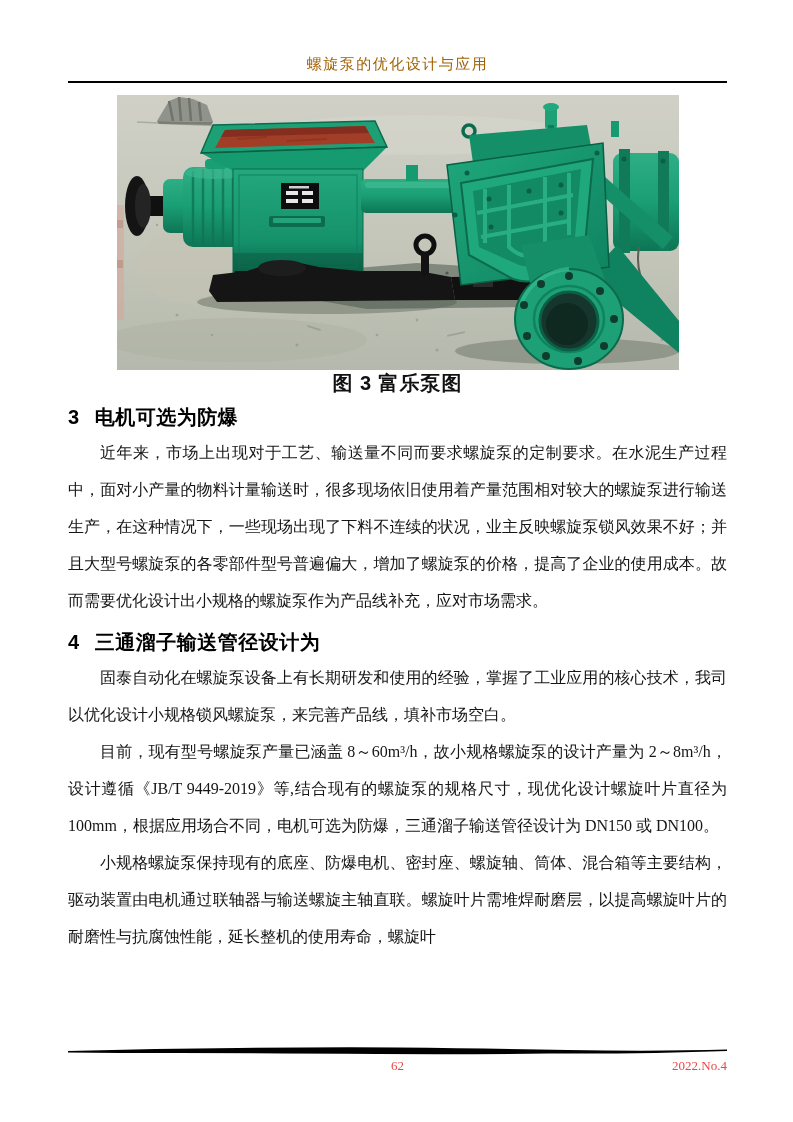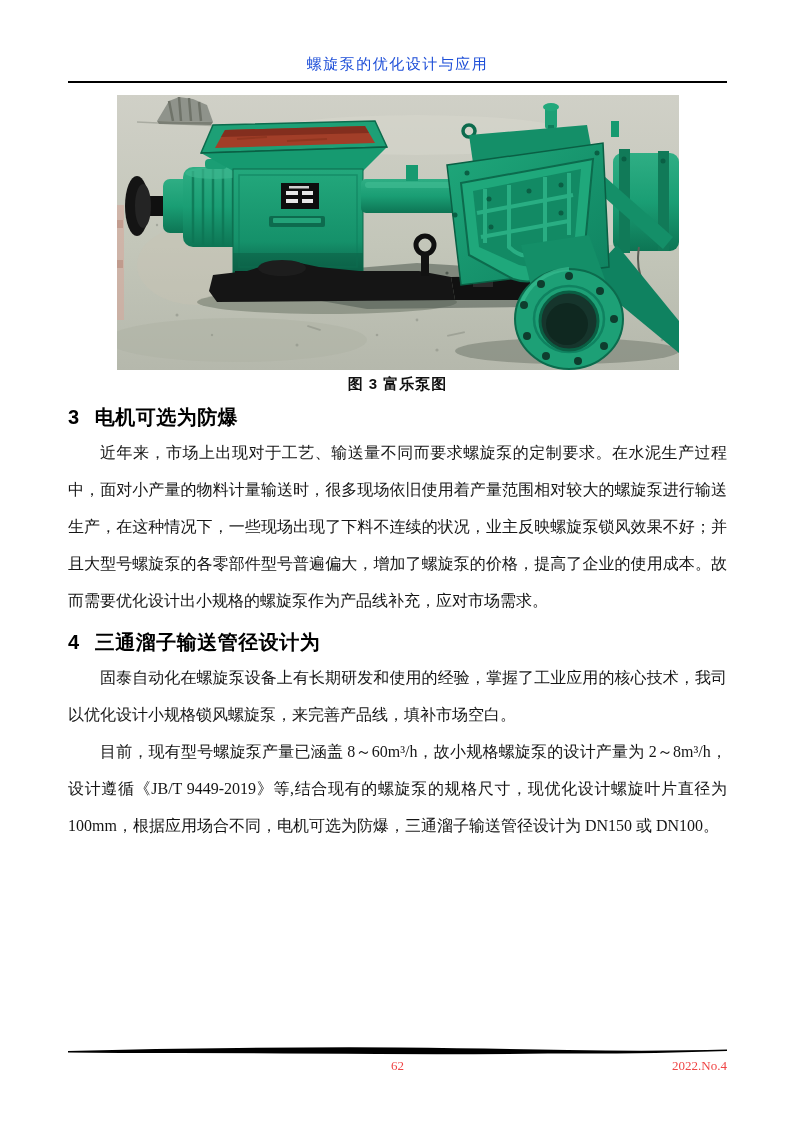--- a/index.html
+++ b/index.html
@@ -13,40 +13,40 @@
     overflow:hidden;
     box-sizing:border-box;
     padding:0 66px 0 68px;
   }
   .running-header{
     padding-top:53px;
     text-align:center;
     font-size:15px;
     line-height:22px;
     letter-spacing:1.5px;
-    color:#1d4ed8;
+    color:#a16207;
   }
   .header-rule{
     margin-top:6px;
     border-top:2px solid #000;
     height:0;
   }
   figure{margin:0;padding:0;}
   .photo-wrap{
     width:562px;height:275px;
     margin:12px auto 0 auto;
     overflow:hidden;
     background:#c6c8bc;
   }
   .figure-caption{
     margin-top:3px;
     text-align:center;
     font-family:"Liberation Sans","DejaVu Sans",sans-serif;
     font-weight:700;
-    font-size:15px;
+    font-size:20px;
     line-height:21px;
     letter-spacing:1px;
   }
   .sec-heading{
     margin:8px 0 2px 0;
     font-family:"Liberation Sans","DejaVu Sans",sans-serif;
     font-weight:700;
     font-size:20px;
     line-height:30px;
     letter-spacing:0.5px;
@@ -302,20 +302,21 @@
     </h2>
     <p class="body-par">近年来，市场上出现对于工艺、输送量不同而要求螺旋泵的定制要求。在水泥生产过程中，面对小产量的物料计量输送时，很多现场依旧使用着产量范围相对较大的螺旋泵进行输送生产，在这种情况下，一些现场出现了下料不连续的状况，业主反映螺旋泵锁风效果不好；并且大型号螺旋泵的各零部件型号普遍偏大，增加了螺旋泵的价格，提高了企业的使用成本。故而需要优化设计出小规格的螺旋泵作为产品线补充，应对市场需求。</p>
   </section>
 
   <section>
     <h2 class="sec-heading">
       <span class="sec-num">4</span><span>三通溜子输送管径设计为</span>
     </h2>
     <p class="body-par">固泰自动化在螺旋泵设备上有长期研发和使用的经验，掌握了工业应用的核心技术，我司以优化设计小规格锁风螺旋泵，来完善产品线，填补市场空白。</p>
     <p class="body-par">目前，现有型号螺旋泵产量已涵盖 8～60m³/h，故小规格螺旋泵的设计产量为 2～8m³/h，设计遵循《JB/T 9449-2019》等,结合现有的螺旋泵的规格尺寸，现优化设计螺旋叶片直径为 100mm，根据应用场合不同，电机可选为防爆，三通溜子输送管径设计为 DN150 或 DN100。</p>
+    <p class="body-par">小规格螺旋泵保持现有的底座、防爆电机、密封座、螺旋轴、筒体、混合箱等主要结构，驱动装置由电机通过联轴器与输送螺旋主轴直联。螺旋叶片需堆焊耐磨层，以提高螺旋叶片的耐磨性与抗腐蚀性能，延长整机的使用寿命，螺旋叶</p>
   </section>
 
   <div class="page-footer">
     <svg class="footer-bar" width="659" height="10" viewBox="0 0 659 10" xmlns="http://www.w3.org/2000/svg">
       <path d="M0,5 Q90,2.5 170,2 Q260,1 330,1.5 Q430,2.5 500,4 Q590,5.5 659,3.5 L659,5 Q580,8 480,7.5 Q400,8.5 310,8 Q200,7 110,7 Q50,7 0,6.5 Z" fill="#000"></path>
     </svg>
     <div class="footer-textrow">
       <span class="footer-page">62</span>
       <span class="footer-issue">2022.No.4</span>
     </div>

